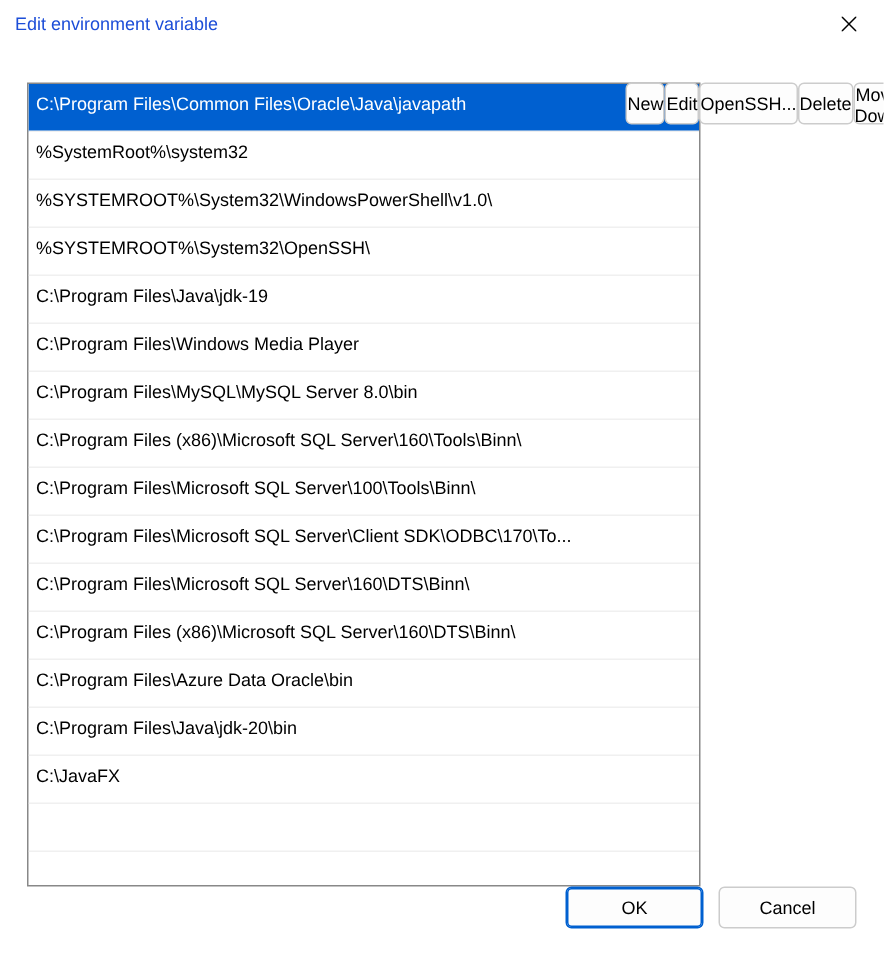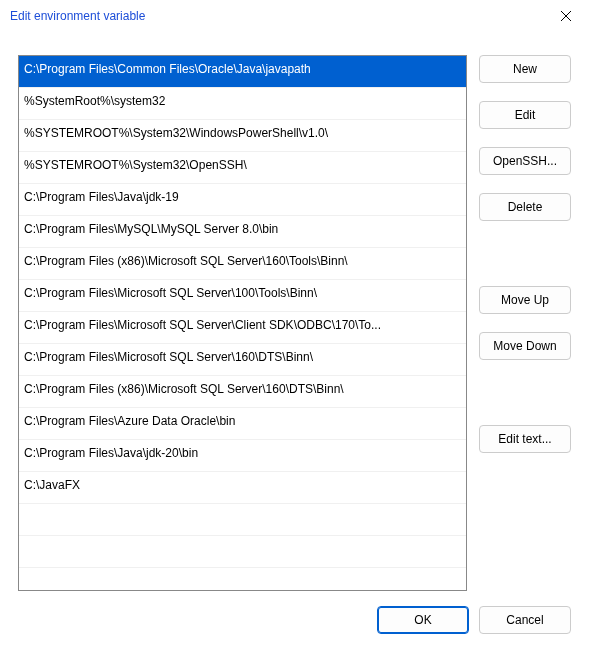--- a/index.html
+++ b/index.html
@@ -5,25 +5,25 @@
     * { box-sizing: border-box; margin: 0; padding: 0; }
     body { font-family: "Segoe UI", Tahoma, sans-serif; font-size: 12px; background: #fff; width: 589px; height: 646px; overflow: hidden; position: relative; }
     .titlebar { display: flex; align-items: center; justify-content: space-between; height: 32px; padding: 0 0 0 10px; }
     .window-title { font-size: 12px; color: #1d4ed8; }
     .close-btn { width: 46px; height: 32px; display: flex; align-items: center; justify-content: center; cursor: pointer; }
     .close-btn svg { width: 10px; height: 10px; }
     .content { position: absolute; top: 55px; left: 18px; right: 18px; bottom: 55px; display: flex; gap: 12px; }
     .list-box { flex: 1; border: 1px solid #888; background: #fff; overflow: hidden; }
     .list-item { height: 32px; line-height: 24px; padding: 1px 5px; border-bottom: 1px solid #f0f0f0; white-space: nowrap; overflow: hidden; text-overflow: ellipsis; font-size: 12px; cursor: default; }
     .list-item.selected { background: #0060d0; color: #fff; }
-    .side-buttons { width: 92px; display: flex; flex-direction: column; }
+    .side-buttons { width: 92px; display: flex; flex-direction: row; justify-content: center; }
     .btn { height: 28px; border: 1px solid #ccc; border-radius: 4px; background: #fdfdfd; font-size: 12px; font-family: inherit; cursor: pointer; margin-bottom: 10px; }
     .gap-small { height: 8px; }
     .gap-large { height: 55px; }
-    .footer { position: absolute; bottom: 12px; right: 18px; display: flex; gap: 10px; }
+    .footer { position: absolute; bottom: 27px; right: 18px; display: flex; gap: 10px; }
     .footer .btn { width: 92px; margin-bottom: 0; }
     .btn.primary { border: 1px solid #0060d0; box-shadow: 0 0 0 1px #0060d0 inset; }
   </style>
 </head>
 <body>
 
 <div class="titlebar">
   <div class="window-title">Edit environment variable</div>
   <div class="close-btn">
     <svg viewBox="0 0 10 10">
@@ -33,20 +33,21 @@
   </div>
 </div>
 
 <div class="content">
   <div class="list-box" id="list-box">
       <div class="list-item selected">C:\Program Files\Common Files\Oracle\Java\javapath</div>
       <div class="list-item">%SystemRoot%\system32</div>
       <div class="list-item">%SYSTEMROOT%\System32\WindowsPowerShell\v1.0\</div>
       <div class="list-item">%SYSTEMROOT%\System32\OpenSSH\</div>
       <div class="list-item">C:\Program Files\Java\jdk-19</div>
+      <div class="list-item">C:\Program Files\Windows Media Player</div>
       <div class="list-item">C:\Program Files\MySQL\MySQL Server 8.0\bin</div>
       <div class="list-item">C:\Program Files (x86)\Microsoft SQL Server\160\Tools\Binn\</div>
       <div class="list-item">C:\Program Files\Microsoft SQL Server\100\Tools\Binn\</div>
       <div class="list-item">C:\Program Files\Microsoft SQL Server\Client SDK\ODBC\170\To...</div>
       <div class="list-item">C:\Program Files\Microsoft SQL Server\160\DTS\Binn\</div>
       <div class="list-item">C:\Program Files (x86)\Microsoft SQL Server\160\DTS\Binn\</div>
       <div class="list-item">C:\Program Files\Azure Data Oracle\bin</div>
       <div class="list-item">C:\Program Files\Java\jdk-20\bin</div>
       <div class="list-item">C:\JavaFX</div>
       <div class="list-item"></div>
@@ -56,21 +57,20 @@
     </div>
   <div class="side-buttons">
     <button class="btn">New</button>
     <div class="gap-small"></div>
     <button class="btn">Edit</button>
     <div class="gap-small"></div>
     <button class="btn">OpenSSH...</button>
     <div class="gap-small"></div>
     <button class="btn">Delete</button>
     <div class="gap-large"></div>
-    <button class="btn">Move Up</button>
     <div class="gap-small"></div>
     <button class="btn">Move Down</button>
     <div class="gap-large"></div>
     <button class="btn">Edit text...</button>
   </div>
 </div>
 
 <div class="footer">
   <button class="btn primary">OK</button>
   <button class="btn">Cancel</button>

